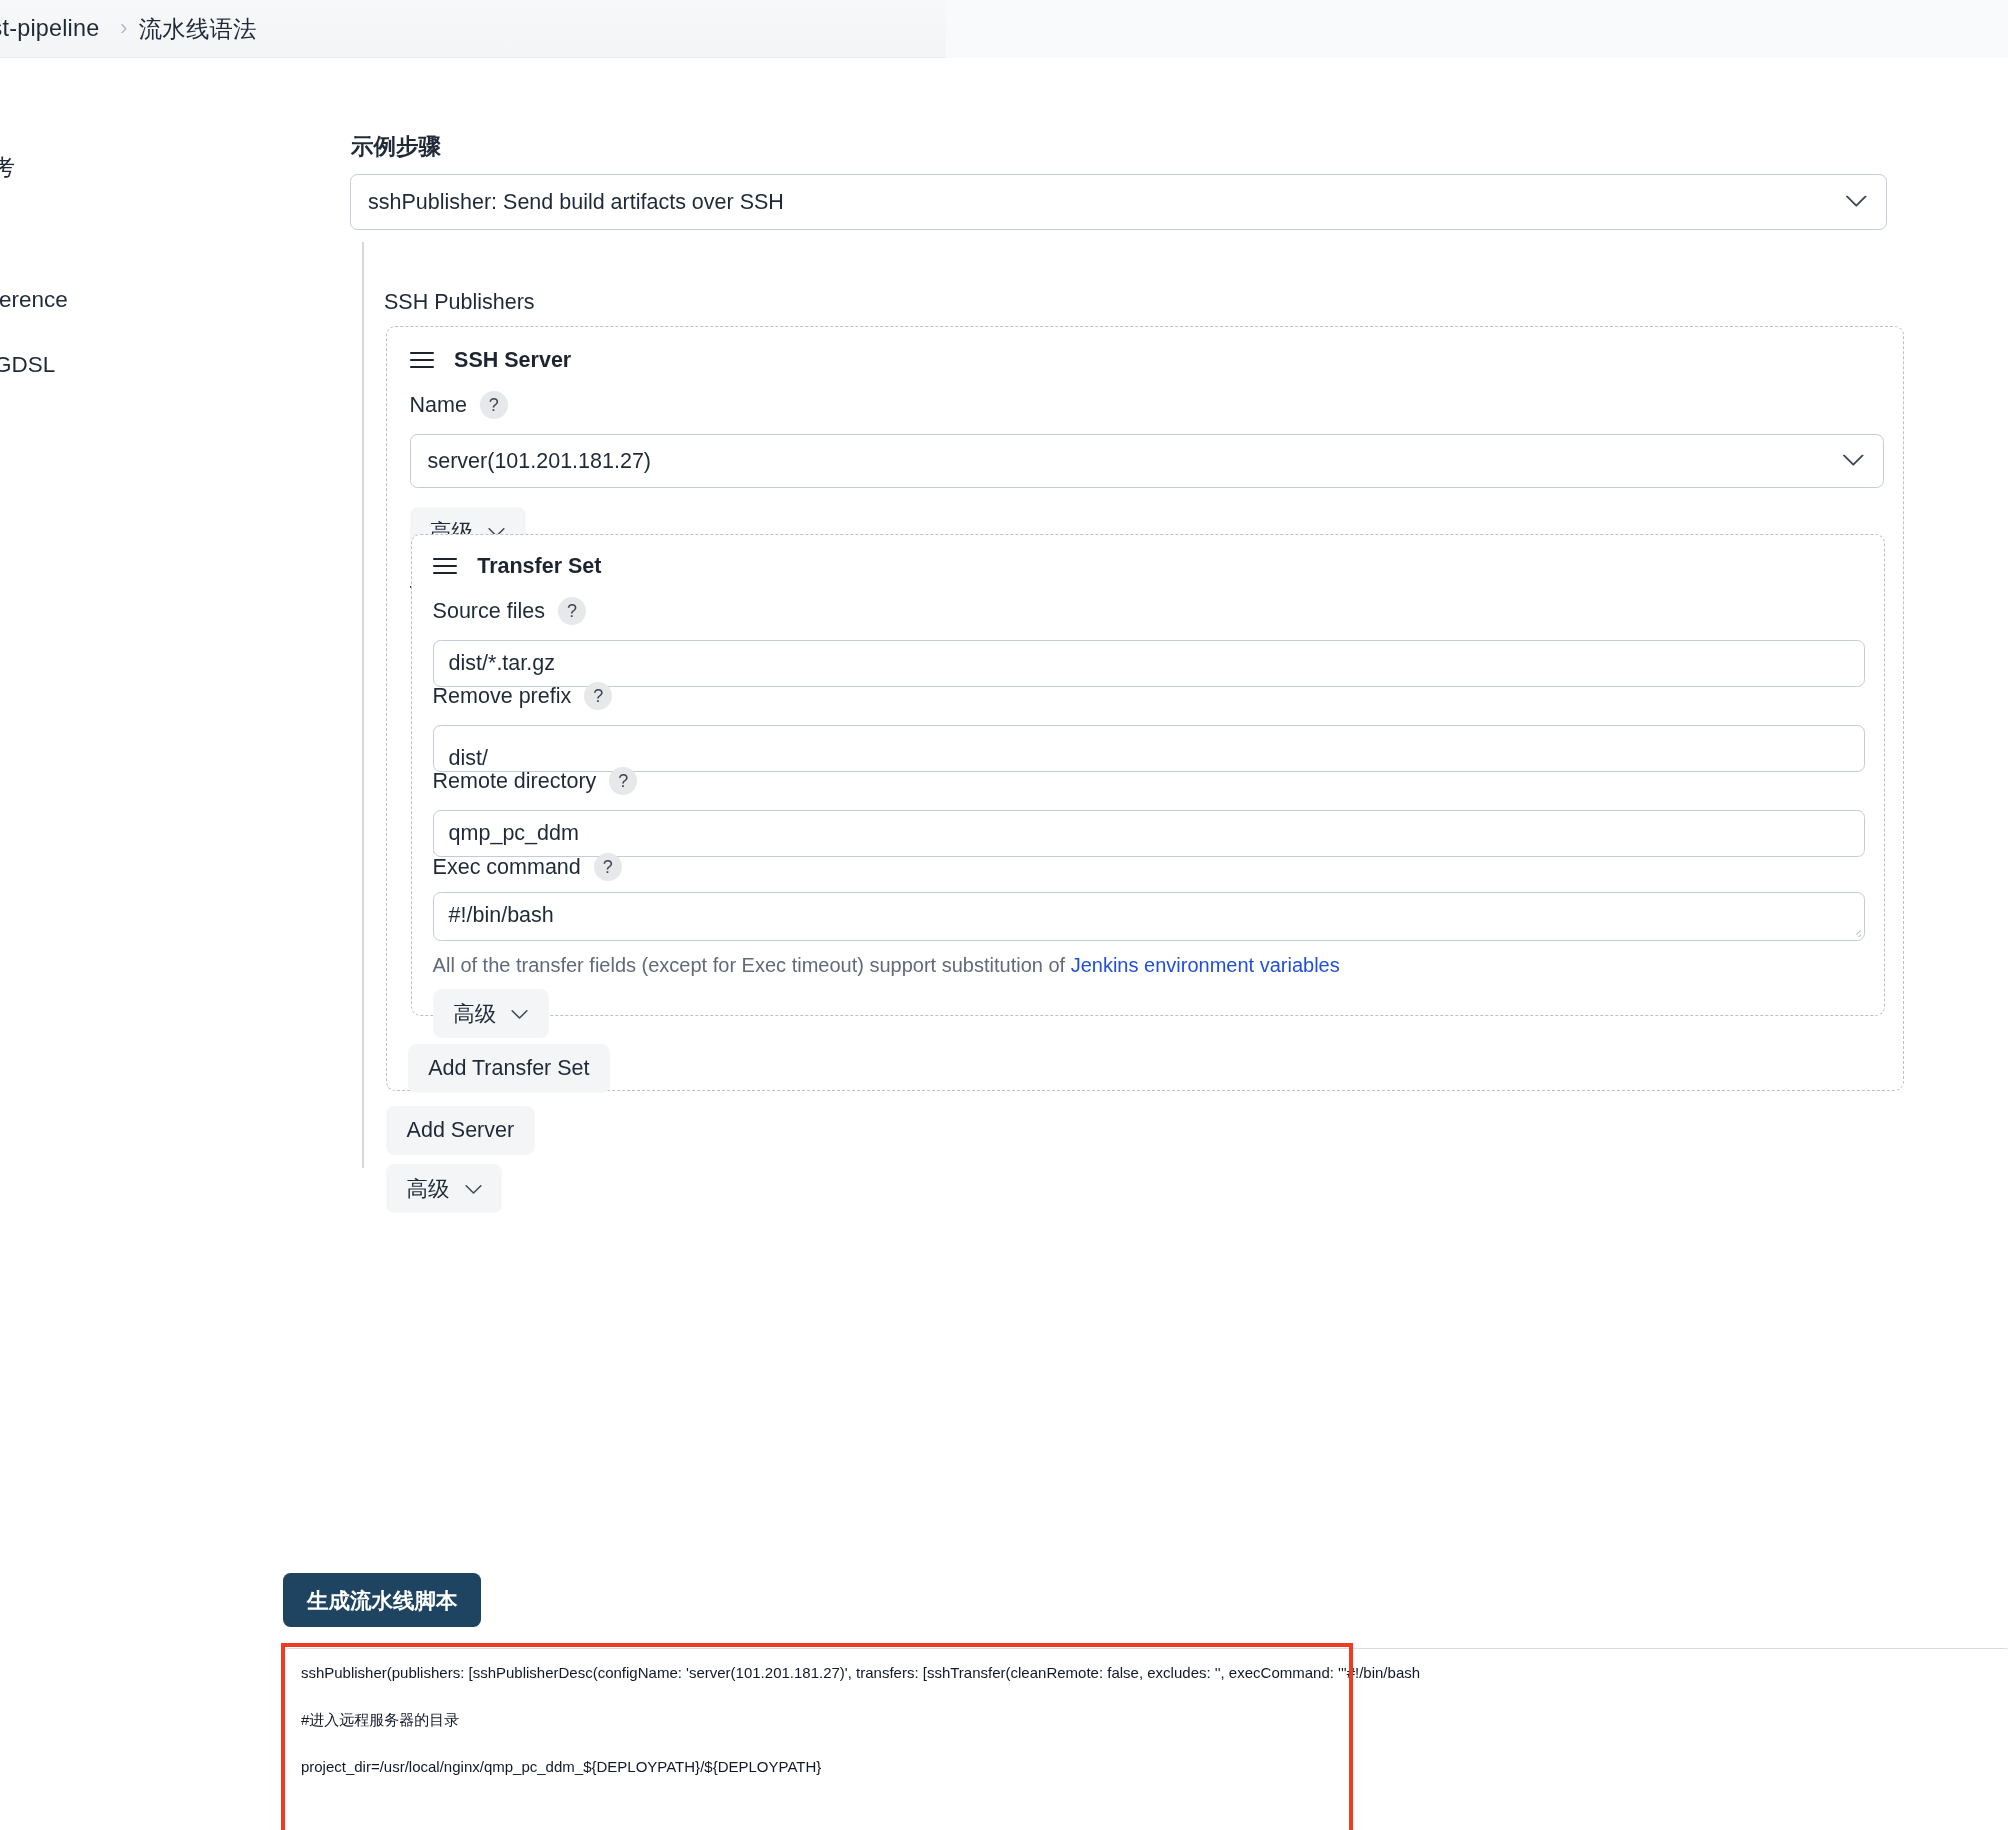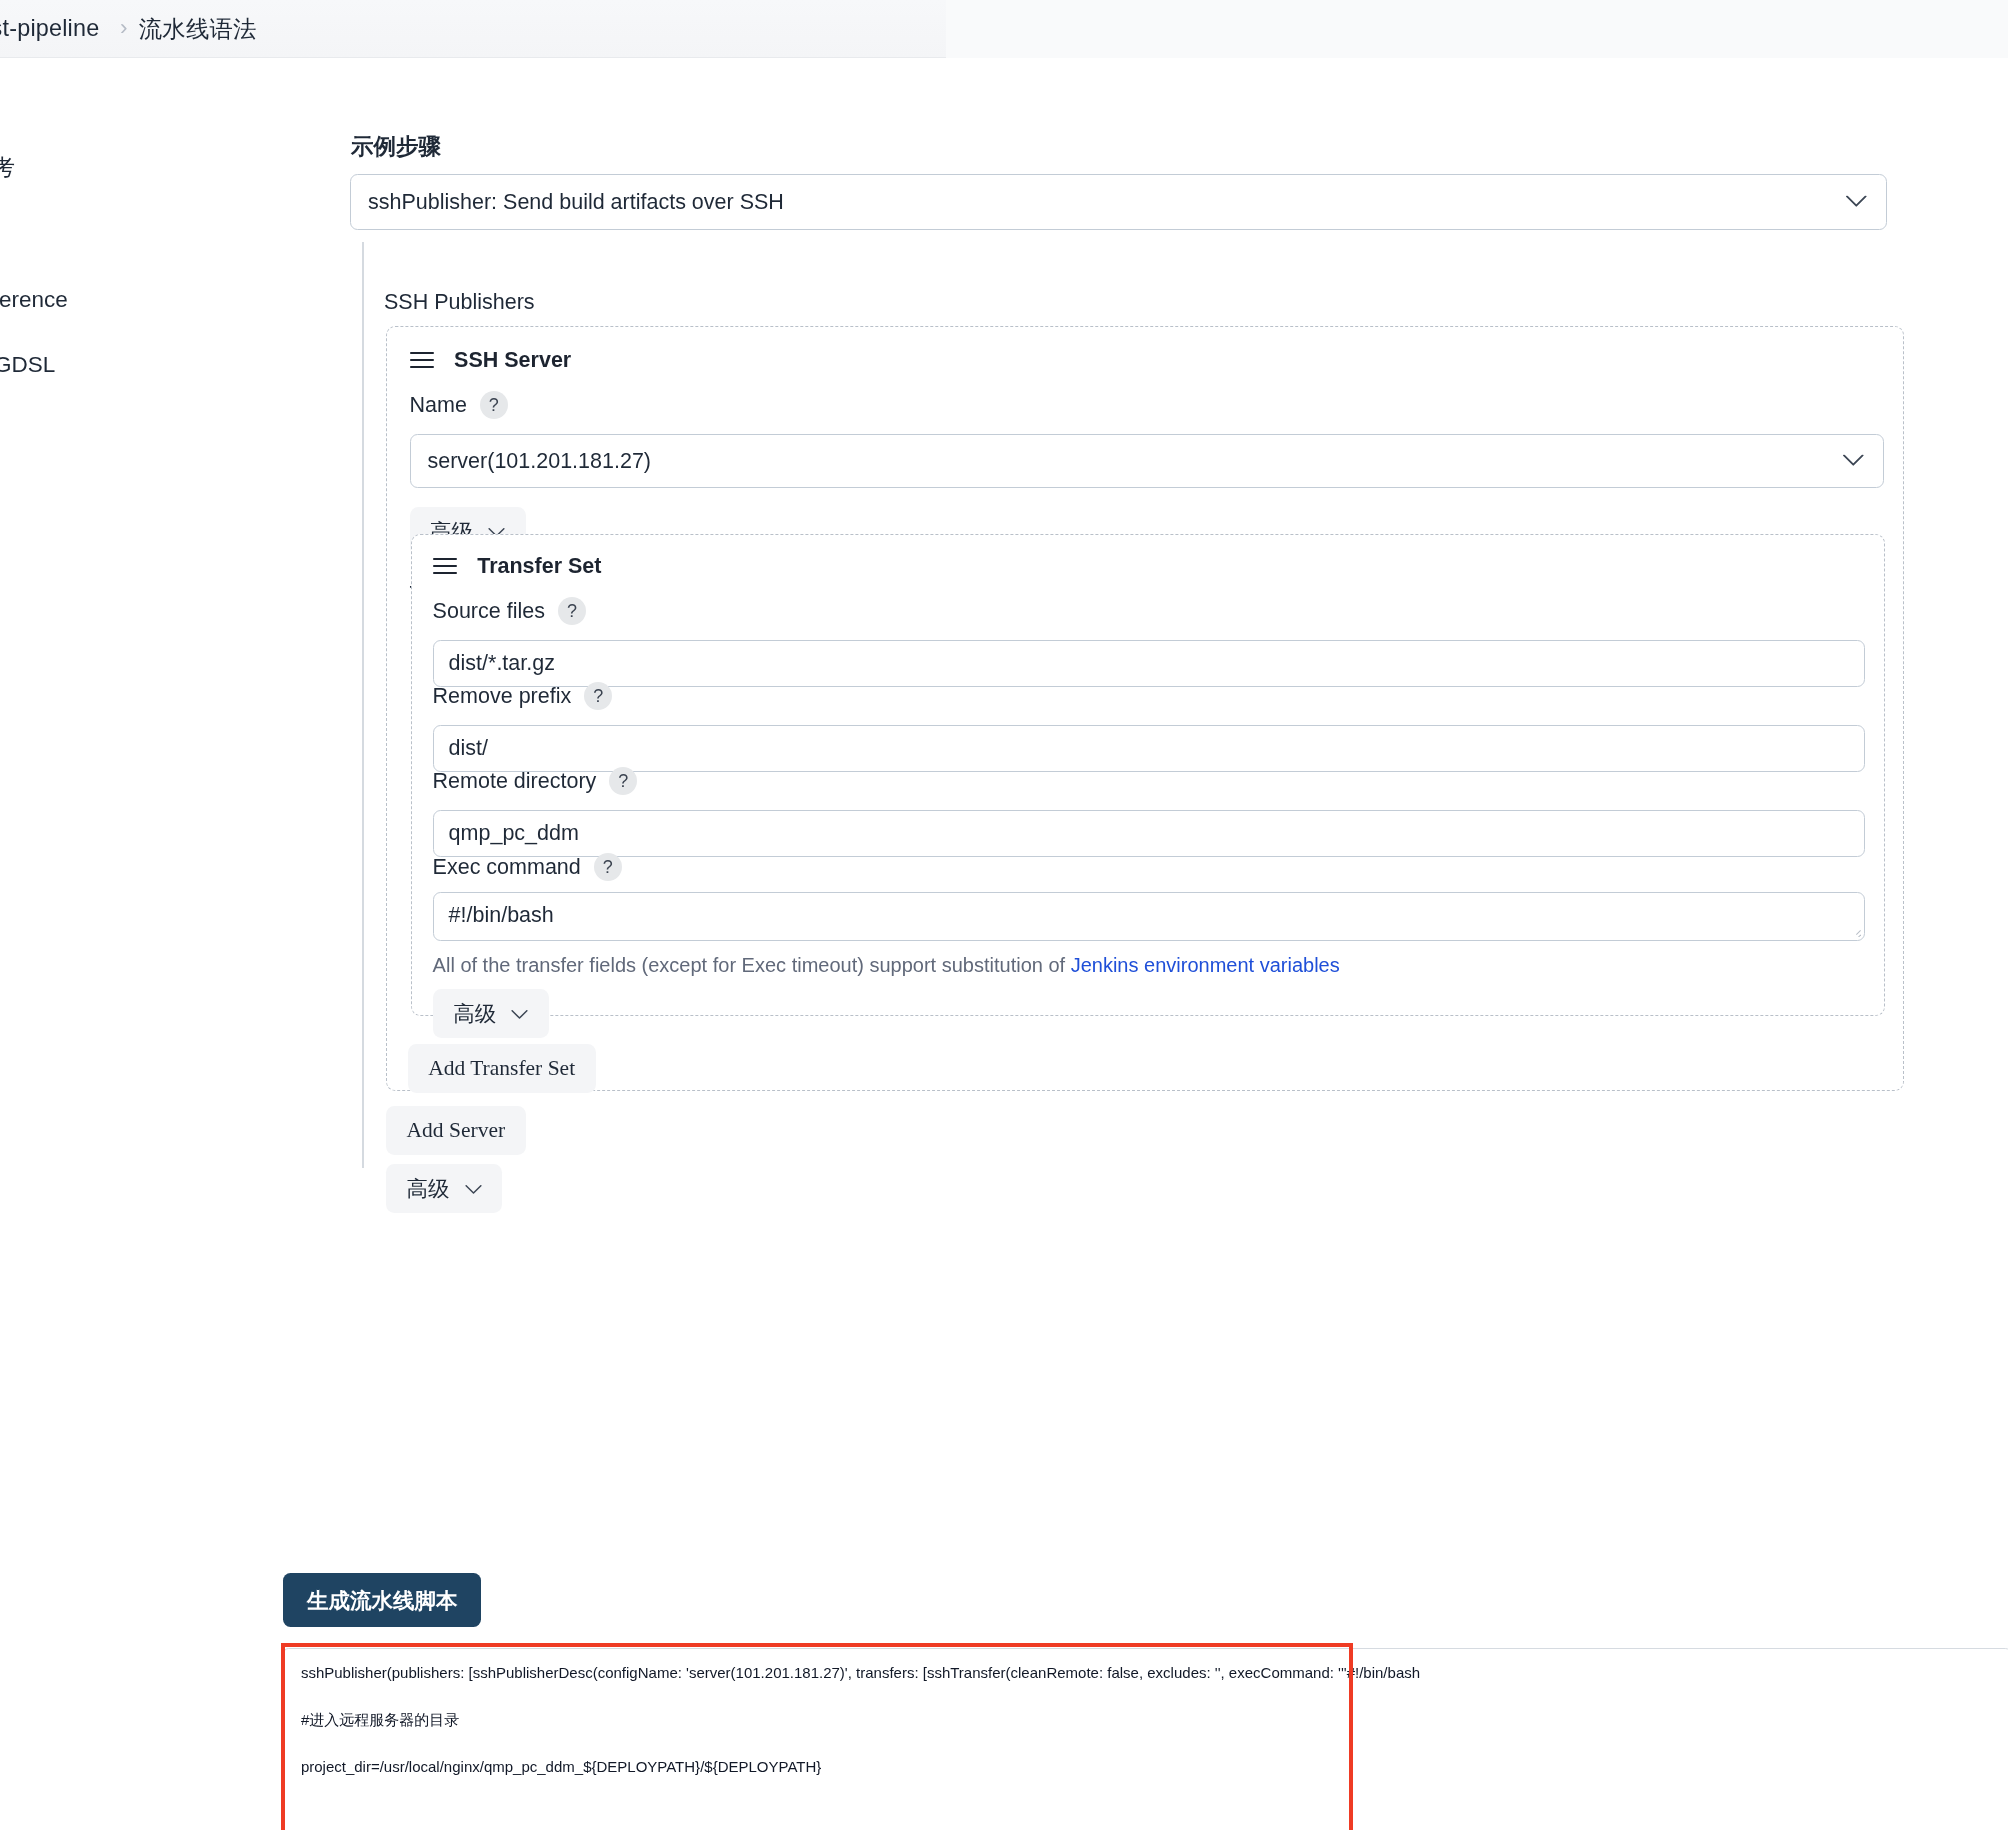--- a/index.html
+++ b/index.html
@@ -230,21 +230,21 @@
   .resize-grip span:nth-child(1){ bottom:2.8px; width:10.3px; transform:rotate(-45deg); transform-origin:right bottom;}
   .resize-grip span:nth-child(2){ bottom:6.6px; width:5.6px; transform:rotate(-45deg); transform-origin:right bottom;}
 
   .ghost-btn {
     position: absolute;
     background: #f4f5f7;
     border: none;
     border-radius: 8.4px;
     font-size: 21.5px;
     color: #1f2937;
-    font-family: Liberation Serif, serif;
+    font-family: Liberation Sans, sans-serif;
     display: flex;
     align-items: center;
     gap: 15px;
     padding: 0 20.6px;
     height: 49px;
     cursor: pointer;
   }
 
   .hint-text {
     position: absolute;
@@ -398,21 +398,21 @@
         <span class="help-dot">?</span>
       </div>
       <div class="text-input" style="left:20.6px; top:105px; width:1432px; height:47px;">
         <span>dist/*.tar.gz</span>
       </div>
 
       <div class="field-label" style="left:20.6px; top:147px;text-align:right;">
         <span>Remove prefix</span>
         <span class="help-dot">?</span>
       </div>
-      <div class="text-input" style="left:20.6px; top:190px; width:1432px; height:47px;">
+      <div class="text-input" style="left:20.6px; top:190px; width:1432px; height:47px;align-items:flex-end;">
         <span>dist/</span>
       </div>
 
       <div class="field-label" style="left:20.6px; top:232px;">
         <span>Remote directory</span>
         <span class="help-dot">?</span>
       </div>
       <div class="text-input" style="left:20.6px; top:275px; width:1432px; height:47px;">
         <span>qmp_pc_ddm</span>
       </div>

